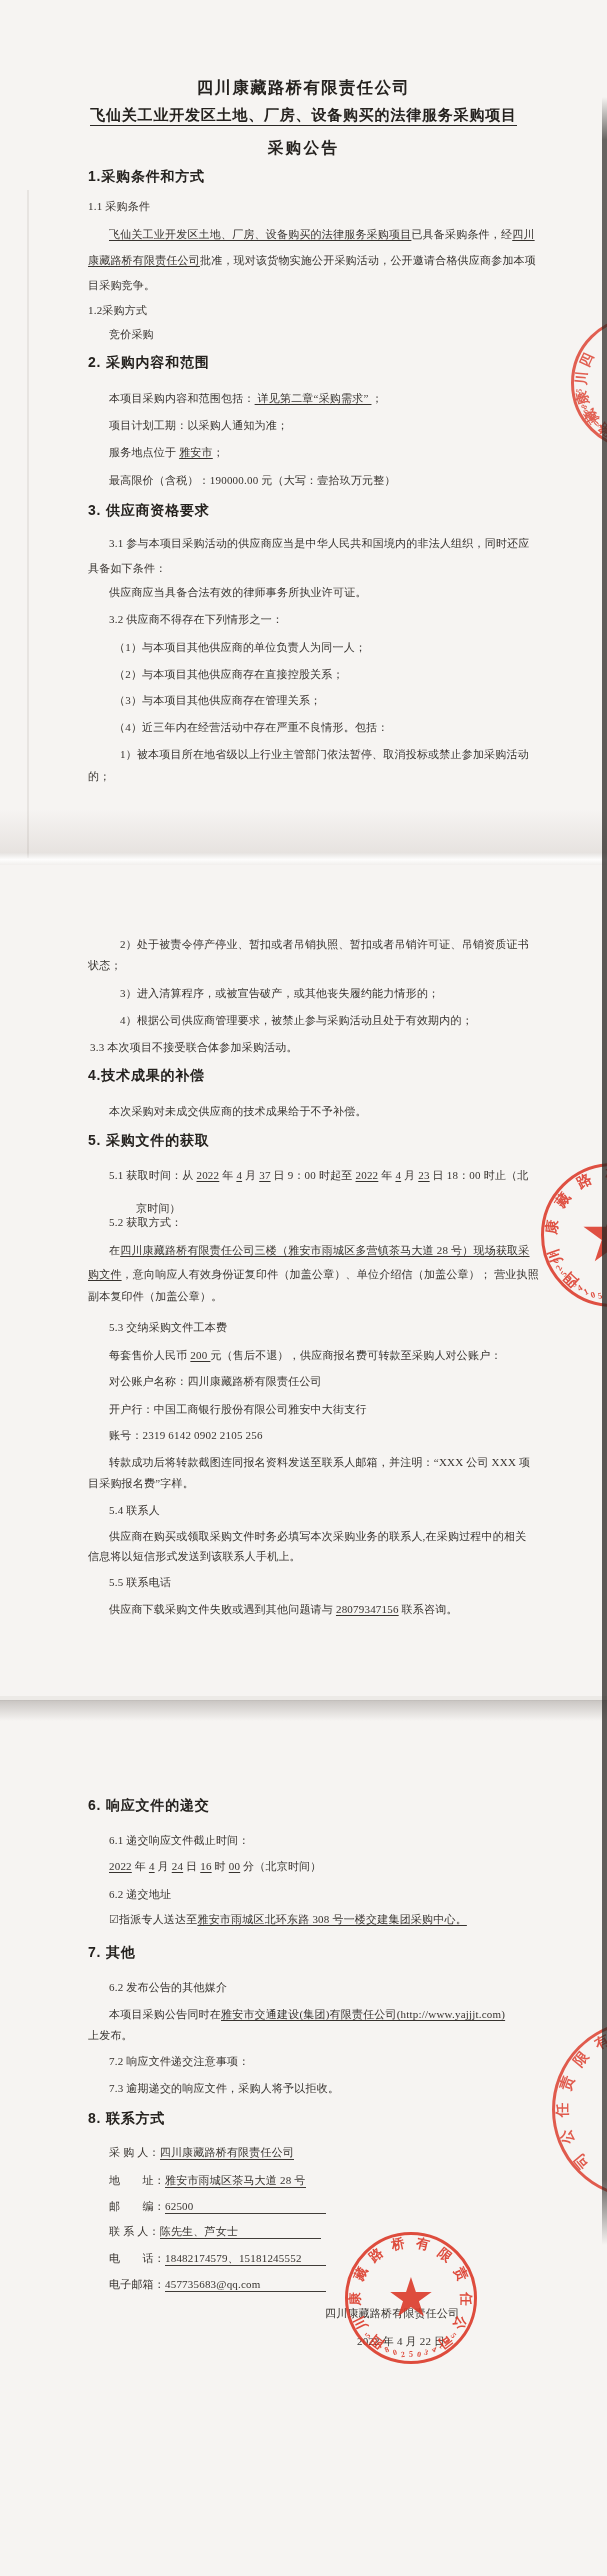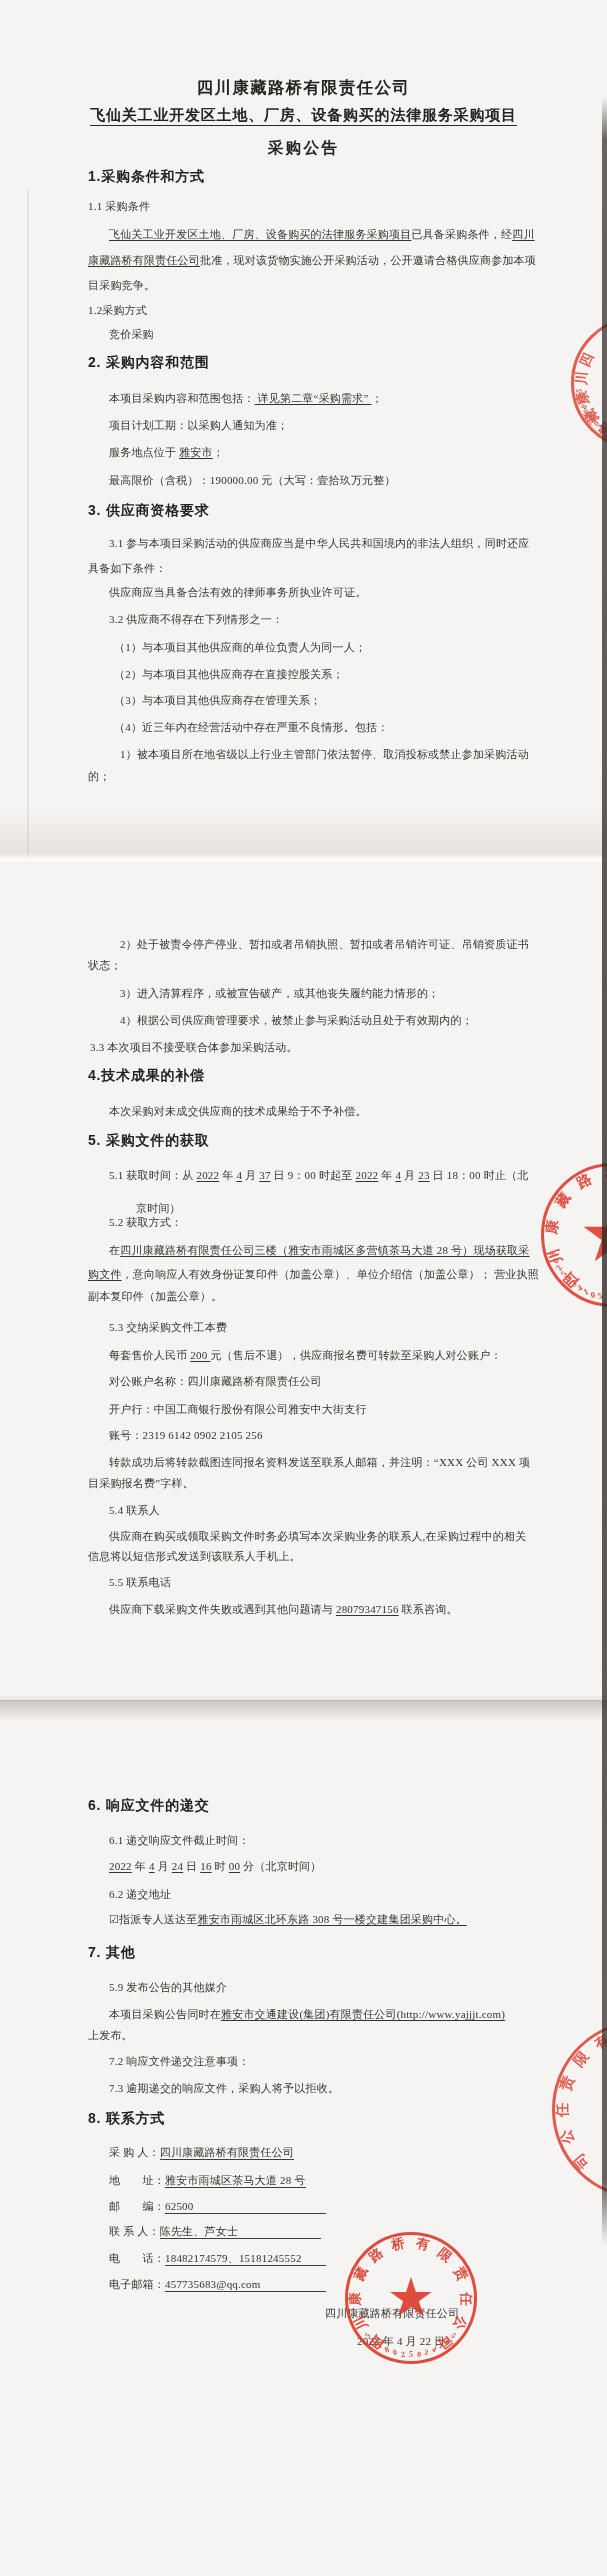--- a/index.html
+++ b/index.html
@@ -101,21 +101,21 @@
   <div class="ln" style="top:1550px;left:88px;">信息将以短信形式发送到该联系人手机上。</div>
   <div class="ln" style="top:1576px;left:109px;">5.5 联系电话</div>
   <div class="ln" style="top:1603px;left:109px;"><span>供应商下载采购文件失败或遇到其他问题请与 </span><span class="u">28079347156</span><span> 联系咨询。</span></div>
 
   <div class="ln h" style="top:1797px;left:88px;">6. 响应文件的递交</div>
   <div class="ln" style="top:1834px;left:109px;">6.1 递交响应文件截止时间：</div>
   <div class="ln" style="top:1860px;left:109px;"><span class="u">2022</span><span> 年 </span><span class="u">4</span><span> 月 </span><span class="u">24</span><span> 日 </span><span class="u">16</span><span> 时 </span><span class="u">00</span><span> 分（北京时间）</span></div>
   <div class="ln" style="top:1888px;left:109px;">6.2 递交地址</div>
   <div class="ln" style="top:1913px;left:109px;"><span>☑指派专人送达至</span><span class="u">雅安市雨城区北环东路 308 号一楼交建集团采购中心。</span></div>
   <div class="ln h" style="top:1944px;left:88px;">7. 其他</div>
-  <div class="ln" style="top:1981px;left:109px;">5.9 发布公告的其他媒介</div>
+  <div class="ln" style="top:1981px;left:109px;">6.2 发布公告的其他媒介</div>
   <div class="ln" style="top:2008px;left:109px;"><span>本项目采购公告同时在</span><span class="u">雅安市交通建设(集团)有限责任公司(http://www.yajjjt.com)</span></div>
   <div class="ln" style="top:2029px;left:88px;">上发布。</div>
   <div class="ln" style="top:2055px;left:109px;">7.2 响应文件递交注意事项：</div>
   <div class="ln" style="top:2082px;left:109px;">7.3 逾期递交的响应文件，采购人将予以拒收。</div>
   <div class="ln h" style="top:2110px;left:88px;">8. 联系方式</div>
   <div class="ln snug" style="top:2146px;left:109px;"><span>采 购 人：</span><span class="u">四川康藏路桥有限责任公司</span></div>
   <div class="ln snug" style="top:2174px;left:109px;"><span>地　　址：</span><span class="u">雅安市雨城区茶马大道 28 号</span></div>
   <div class="ln ext" style="top:2200px;left:109px;"><span>邮　　编：</span><span class="u">  62500</span></div>
   <div class="ln ext" style="top:2225px;left:109px;"><span>联 系 人：</span><span class="u"> 陈先生、芦女士</span></div>
   <div class="ln ext" style="top:2252px;left:109px;"><span>电　　话：</span><span class="u">18482174579、15181245552 </span></div>

